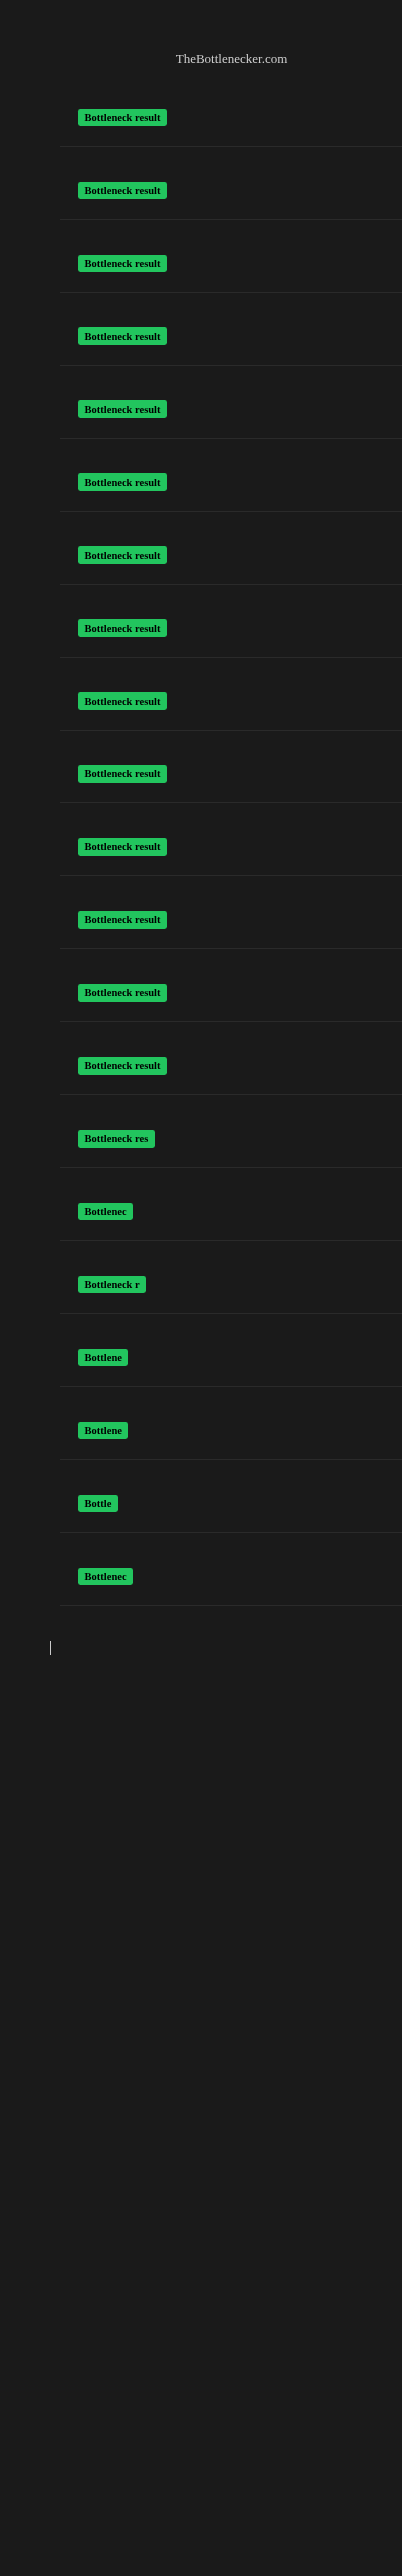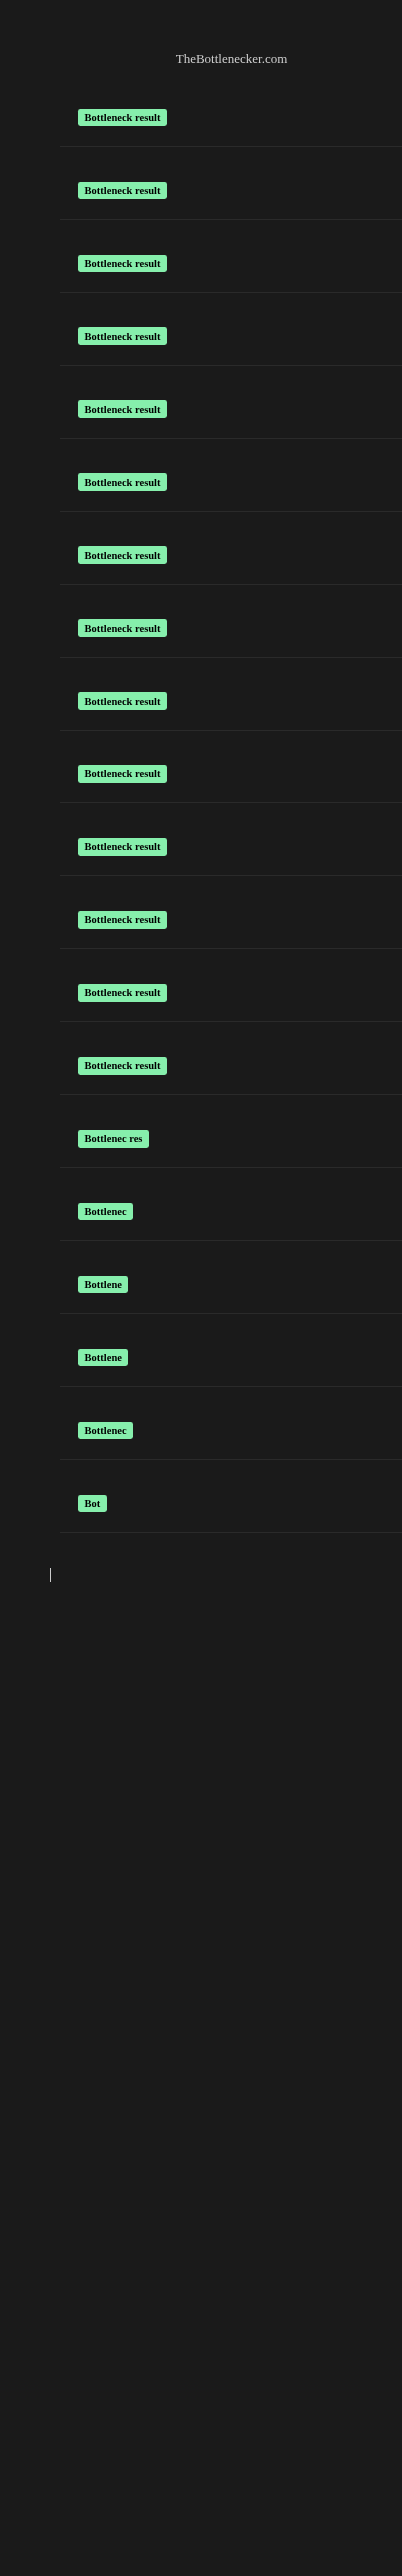--- a/index.html
+++ b/index.html
@@ -22,21 +22,21 @@
       padding: 6.4px 0;
       background-color: #1a1a1a;
     }
     .bottleneck-item {
       display: flex;
       align-items: center;
       padding: 4.8px 0 4.8px 3.2px;
       border-bottom: 0.8px solid #2a2a2a;
     }
     .bottleneck-badge {
-      background-color: #86efac;
+      background-color: #22c55e;
       color: #000;
       font-size: 10.5px;
       font-weight: bold;
       padding: 3.2px 6.4px;
       border-radius: 2.4px;
       white-space: nowrap;
       display: inline-block;
     }
     .cursor {
       width: 1.6px;
@@ -97,35 +97,38 @@
     <div class="bottleneck-item">
       <span class="bottleneck-badge">Bottleneck result</span>
     </div>
     <div class="bottleneck-item">
       <span class="bottleneck-badge">Bottleneck result</span>
     </div>
     <div class="bottleneck-item">
       <span class="bottleneck-badge">Bottleneck result</span>
     </div>
     <div class="bottleneck-item">
-      <span class="bottleneck-badge">Bottlenec res</span>
+      <span class="bottleneck-badge">Bottleneck res</span>
     </div>
     <div class="bottleneck-item">
       <span class="bottleneck-badge">Bottlenec</span>
+    </div>
+    <div class="bottleneck-item">
+      <span class="bottleneck-badge">Bottleneck r</span>
     </div>
     <div class="bottleneck-item">
       <span class="bottleneck-badge">Bottlene</span>
     </div>
     <div class="bottleneck-item">
       <span class="bottleneck-badge">Bottlene</span>
     </div>
     <div class="bottleneck-item">
-      <span class="bottleneck-badge">Bottlenec</span>
+      <span class="bottleneck-badge">Bottle</span>
     </div>
     <div class="bottleneck-item">
-      <span class="bottleneck-badge">Bot</span>
+      <span class="bottleneck-badge">Bottlenec</span>
     </div>
   </div>
 
 <div class="cursor-row">
   <span class="cursor"></span>
 </div>
 
 
 </body></html>

